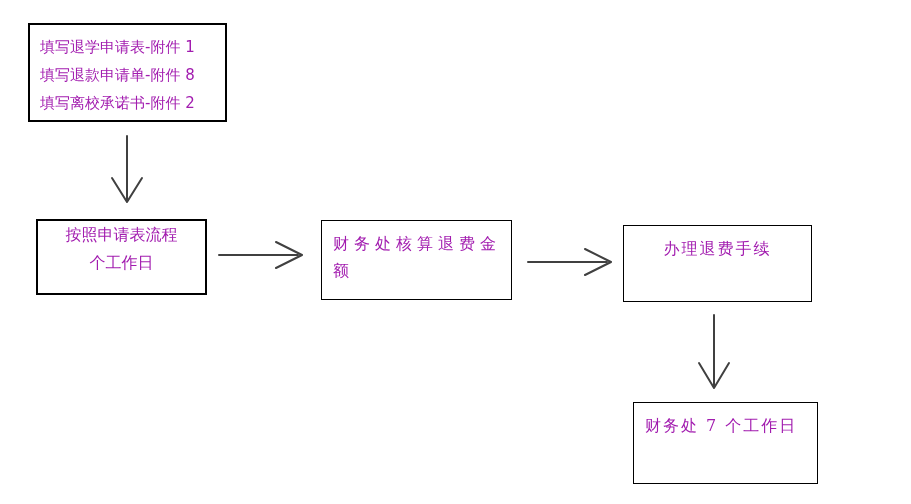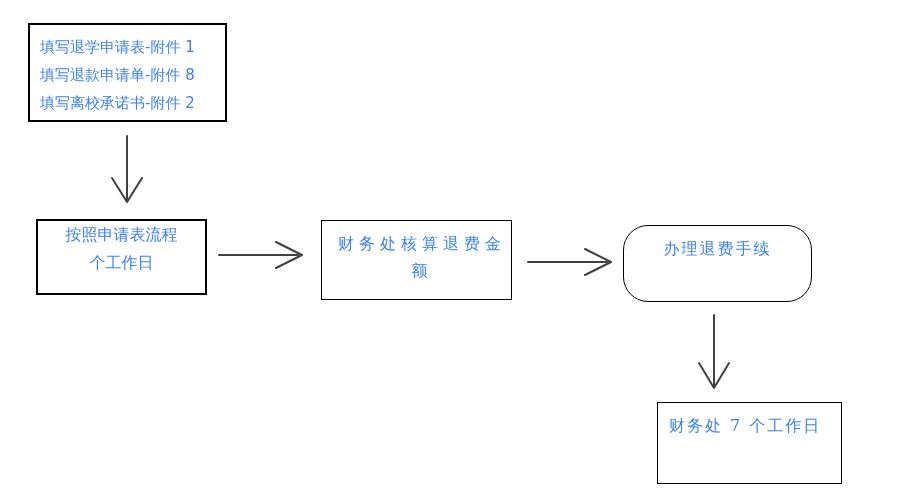--- a/index.html
+++ b/index.html
@@ -14,21 +14,21 @@
     background: #ffffff;
     overflow: hidden;
     font-family: "DejaVu Serif", serif;
     color: #000000;
   }
   .node {
     position: absolute;
     border: 1.5px solid #000000;
     background: #ffffff;
     box-sizing: border-box;
-    color: #3b82f6;
+    color: #a21caf;
   }
   .node--thick {
     border-width: 2px;
   }
   .node .line {
     white-space: pre;
   }
   
   .node--forms {
     left: 28px; top: 23px; width: 199px; height: 99px;
@@ -46,35 +46,34 @@
     line-height: 28px;
     text-align: center;
   }
   
   .node--calc {
     left: 321px; top: 220px; width: 191px; height: 80px;
     font-size: 16px;
     padding: 9px 0 0 11px;
     line-height: 27px;
     letter-spacing: 5px;
-    text-align: center;
+    text-align: left;
   }
   
   .node--procedure {
     left: 623px; top: 225px; width: 189px; height: 77px;
     font-size: 16px;
     padding-top: 9px;
     letter-spacing: 2px;
     line-height: 27px;
     text-align: center;
-    border-radius: 25px;
   }
   
   .node--days {
-    left: 657px; top: 402px; width: 185px; height: 82px;
+    left: 633px; top: 402px; width: 185px; height: 82px;
     font-size: 16px;
     padding: 9px 0 0 11px;
     line-height: 28px;
     letter-spacing: 2px;
     text-align: left;
   }
   .connectors {
     position: absolute;
     left: 0; top: 0;
     width: 911px;

